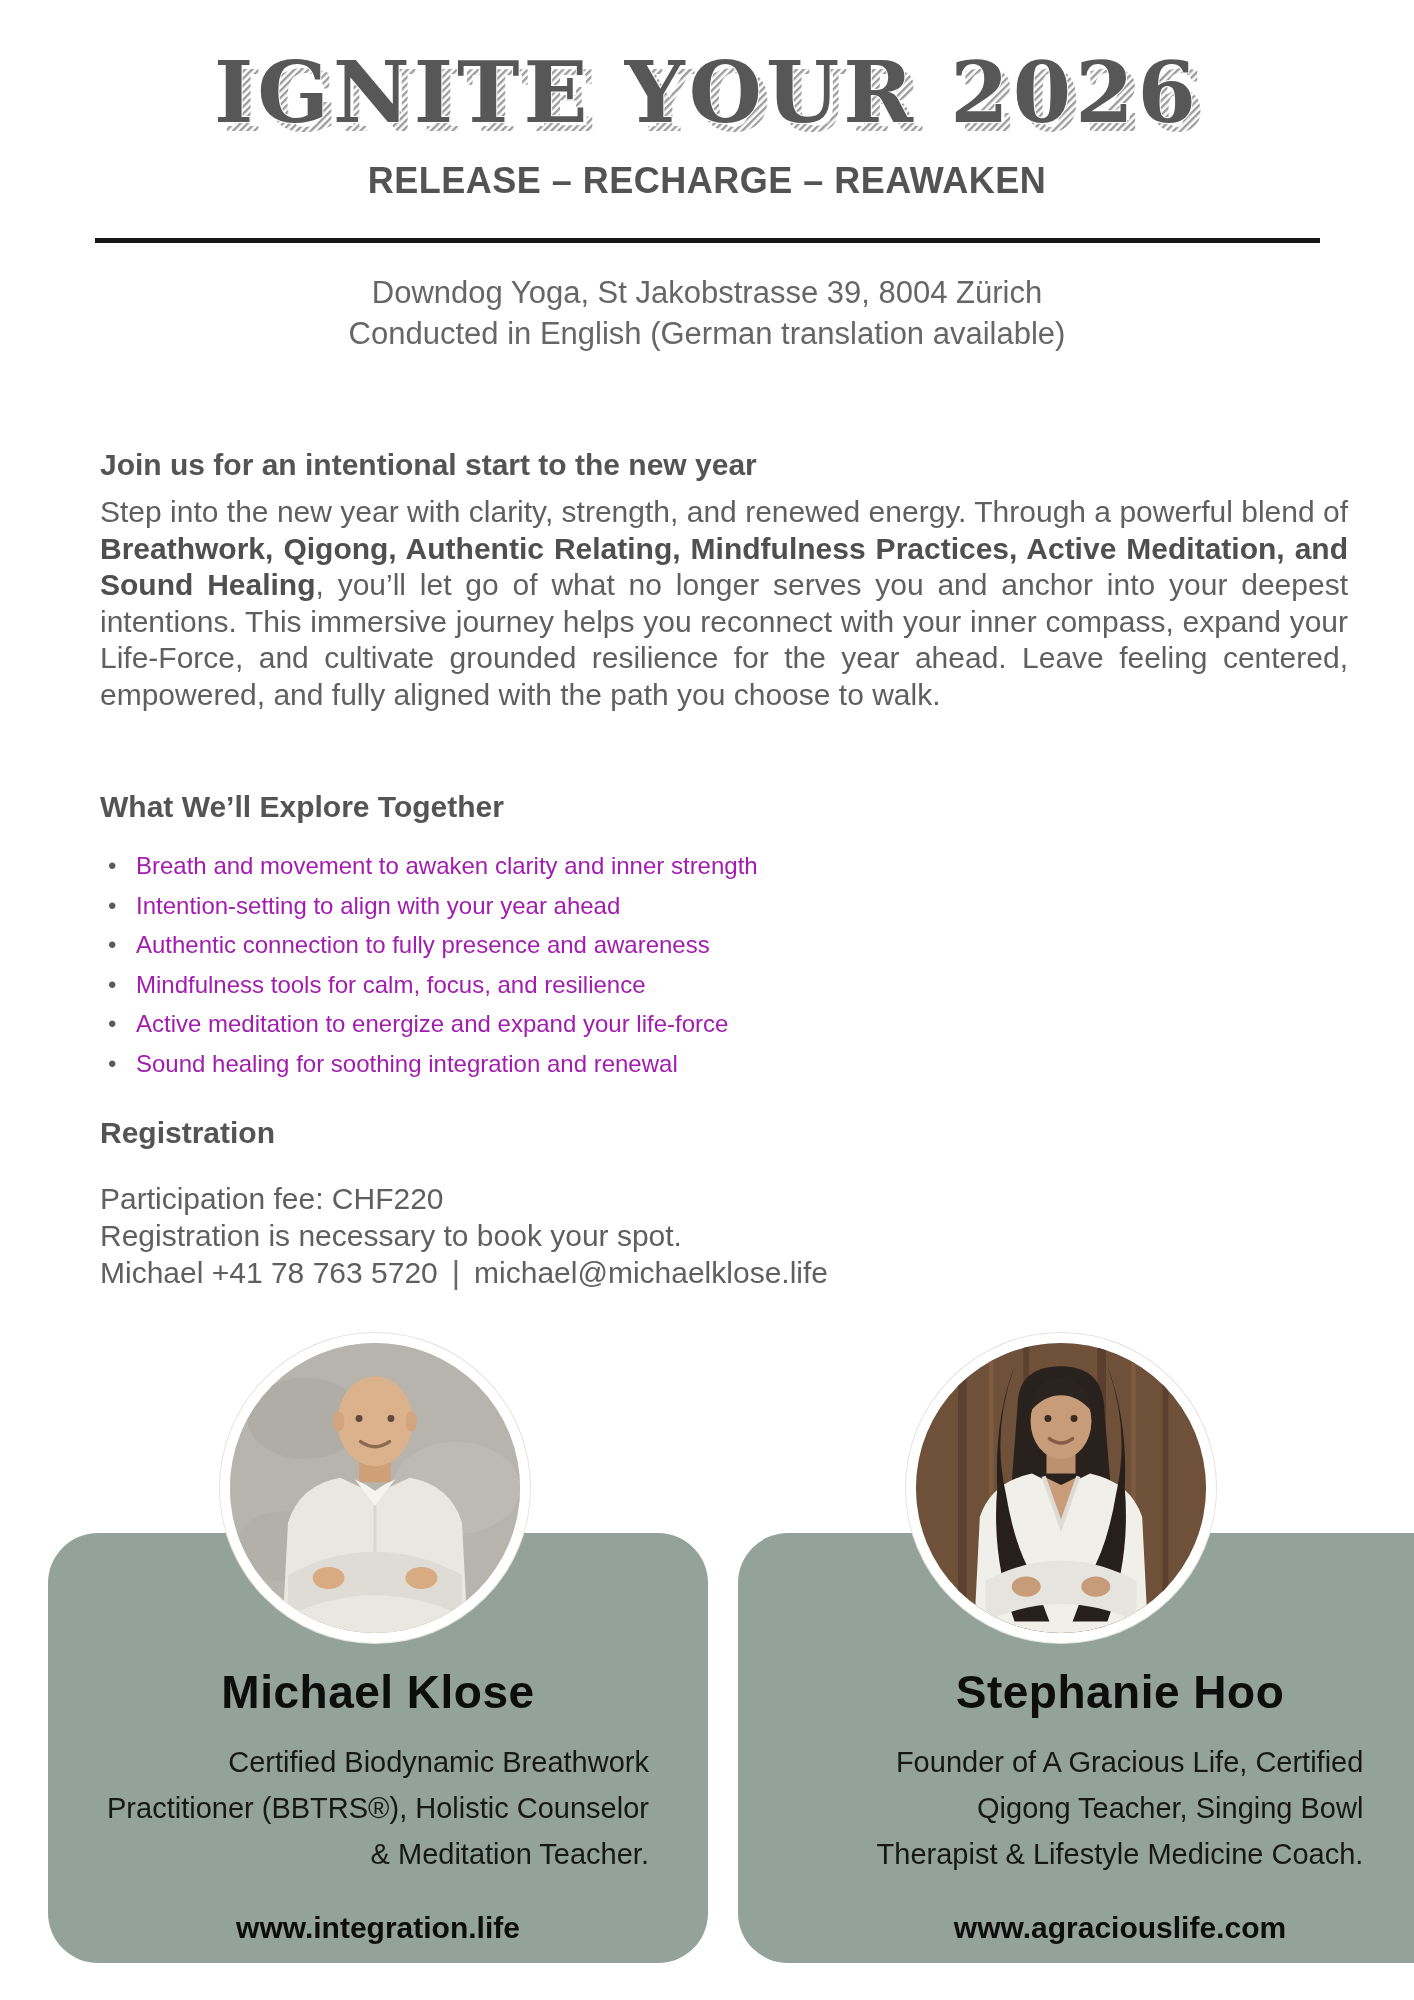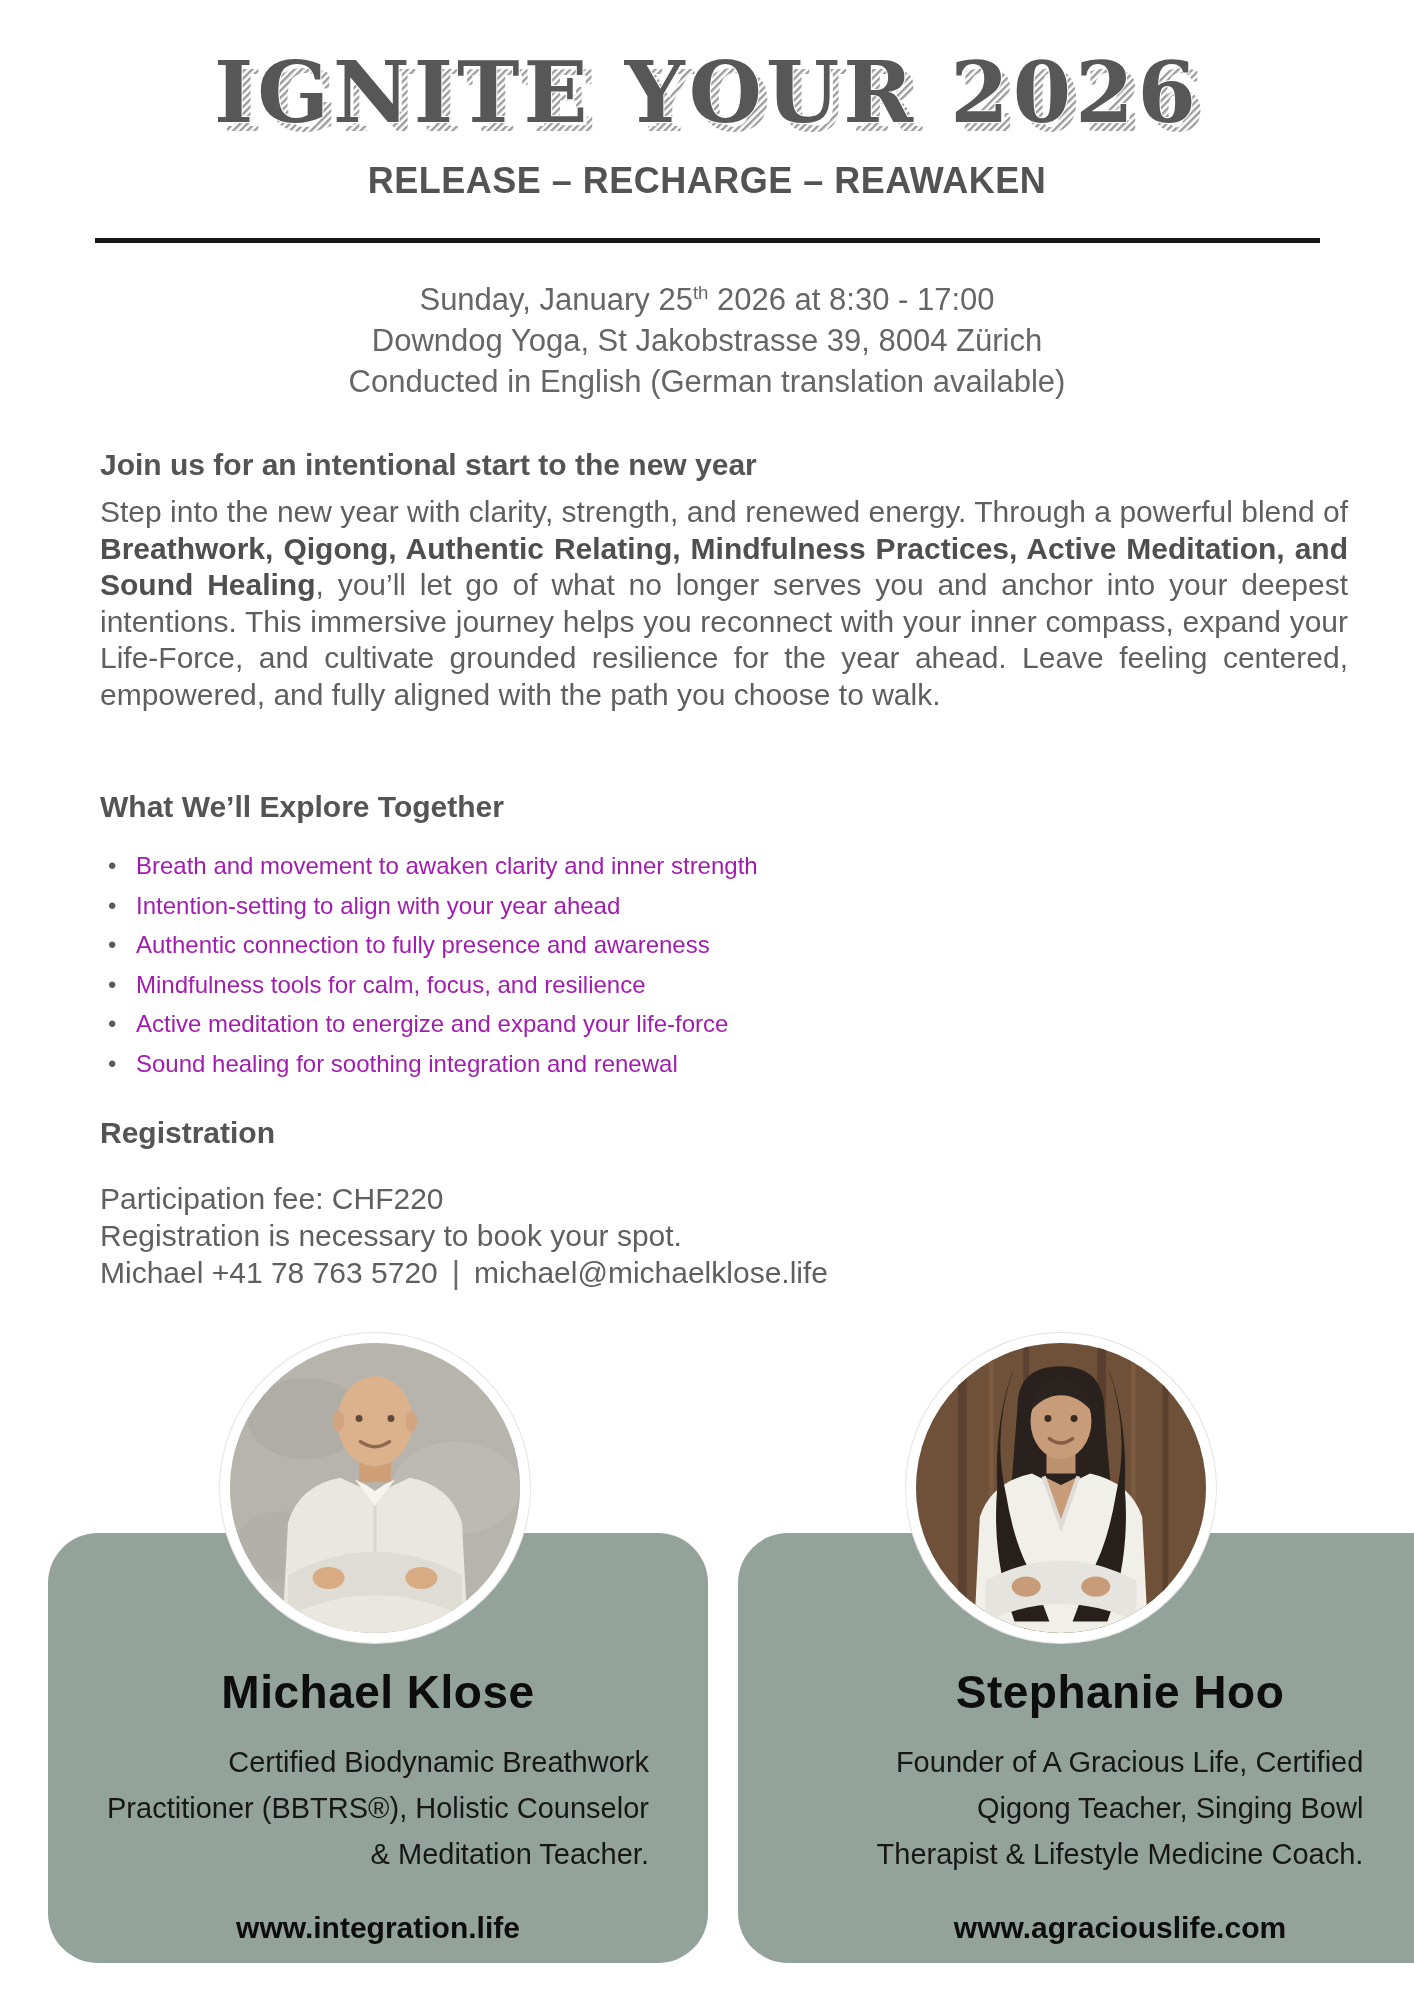--- a/index.html
+++ b/index.html
@@ -94,21 +94,20 @@
       <text class="title-main" x="716" y="101" text-anchor="middle" fill="url(#hatch)">IGNITE YOUR 2026</text>
       <text class="title-main" x="707" y="92" text-anchor="middle" fill="#575757" stroke="#ffffff" stroke-width="2" paint-order="stroke">IGNITE YOUR 2026</text>
     </svg>
   </div>
 
   <div class="subtitle">RELEASE – RECHARGE – REAWAKEN</div>
 
   <div class="rule"></div>
 
   <div class="event">
-    <div><span>Sunday, January 25</span><sup>th</sup><span> 2026 at 8:30 - 17:00</span></div>
     <div>Downdog Yoga, St Jakobstrasse 39, 8004 Zürich</div>
     <div>Conducted in English (German translation available)</div>
   </div>
 
   <div class="sec-heading intro-heading">Join us for an intentional start to the new year</div>
   <p class="intro-para"><span>Step into the new year with clarity, strength, and renewed energy. Through a powerful blend of </span><span class="b">Breathwork, Qigong, Authentic Relating, Mindfulness Practices, Active Meditation, and Sound Healing</span><span>, you’ll let go of what no longer serves you and anchor into your deepest intentions. This immersive journey helps you reconnect with your inner compass, expand your Life-Force, and cultivate grounded resilience for the year ahead. Leave feeling centered, empowered, and fully aligned with the path you choose to walk.</span></p>
 
   <div class="sec-heading explore-heading">What We’ll Explore Together</div>
   <ul class="explore-list">
       <li>Breath and movement to awaken clarity and inner strength</li>

